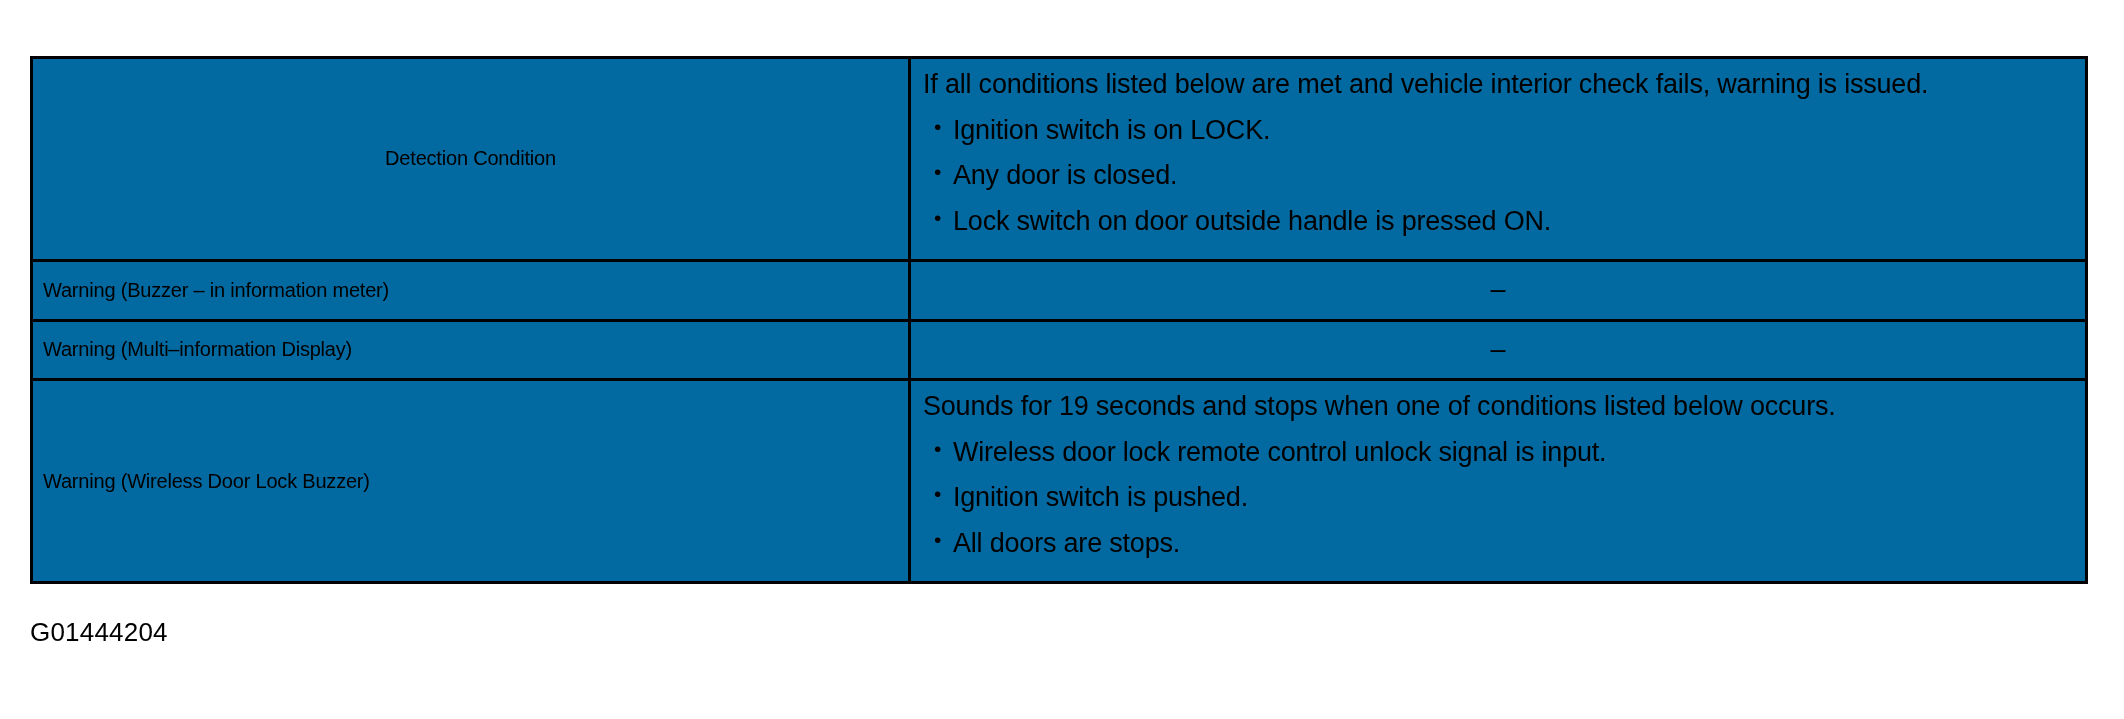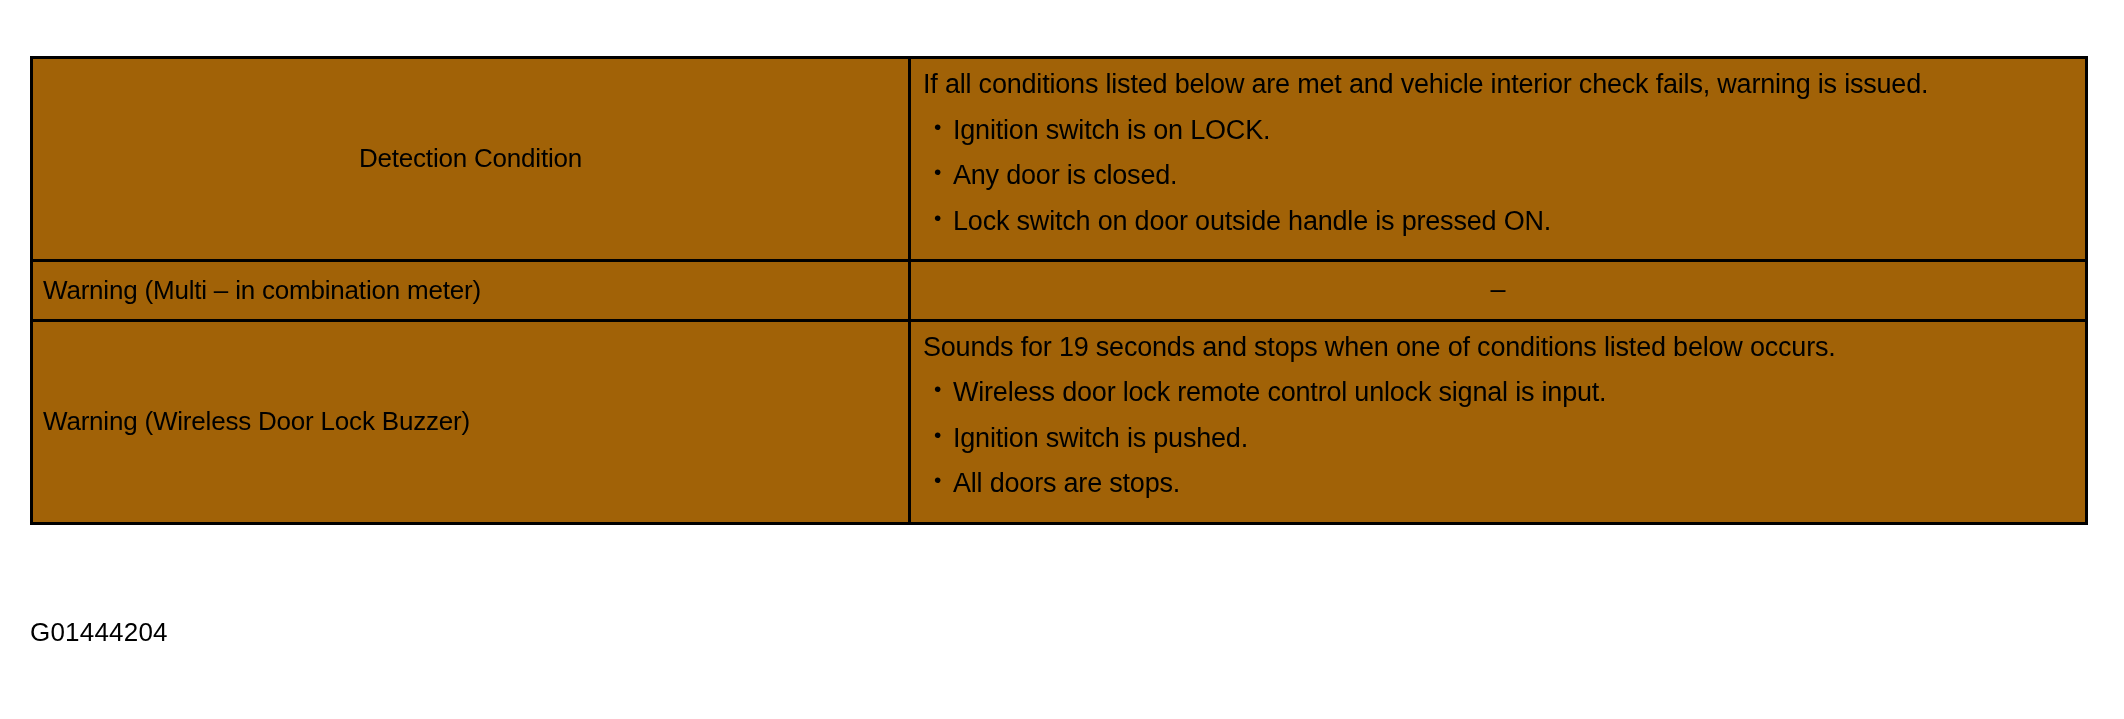--- a/index.html
+++ b/index.html
@@ -29,29 +29,29 @@
     width: 2055px;
     border-collapse: collapse;
     table-layout: fixed;
     background: #ffffff;
   }
 
   .spec-table td {
     border: 3px solid #000000;
     padding: 0;
     vertical-align: middle;
-    background: #a16207;
+    background: #0369a1;
   }
 
   .col-label { width: 878px; }
   .col-value { width: 1177px; }
 
   .label-cell {
     padding: 6px 10px 6px 10px;
-    font-size: 26px;
+    font-size: 20px;
     line-height: 1.28;
     letter-spacing: -0.2px;
     white-space: nowrap;
   }
   .label-cell.centered {
     text-align: center;
   }
   .label-cell.left {
     text-align: left;
   }
@@ -130,27 +130,35 @@
               <li>Ignition switch is on LOCK.</li>
               <li>Any door is closed.</li>
               <li>Lock switch on door outside handle is pressed ON.</li>
             </ul>
           </div>
         </td>
       </tr>
 
       <tr class="row-short">
         <td>
-          <div class="label-cell left">Warning (Multi – in combination meter)</div>
+          <div class="label-cell left">Warning (Buzzer – in information meter)</div>
         </td>
         <td>
           <div class="value-cell dash">–</div>
         </td>
       </tr>
 
+      <tr class="row-short">
+        <td>
+          <div class="label-cell left">Warning (Multi–information Display)</div>
+        </td>
+        <td>
+          <div class="value-cell dash">–</div>
+        </td>
+      </tr>
 
       <tr class="row-tall-2">
         <td>
           <div class="label-cell left">Warning (Wireless Door Lock Buzzer)</div>
         </td>
         <td>
           <div class="value-cell">
             <span class="intro-line">Sounds for 19 seconds and stops when one of conditions listed below occurs.</span>
             <ul class="bullet-list">
               <li>Wireless door lock remote control unlock signal is input.</li>

